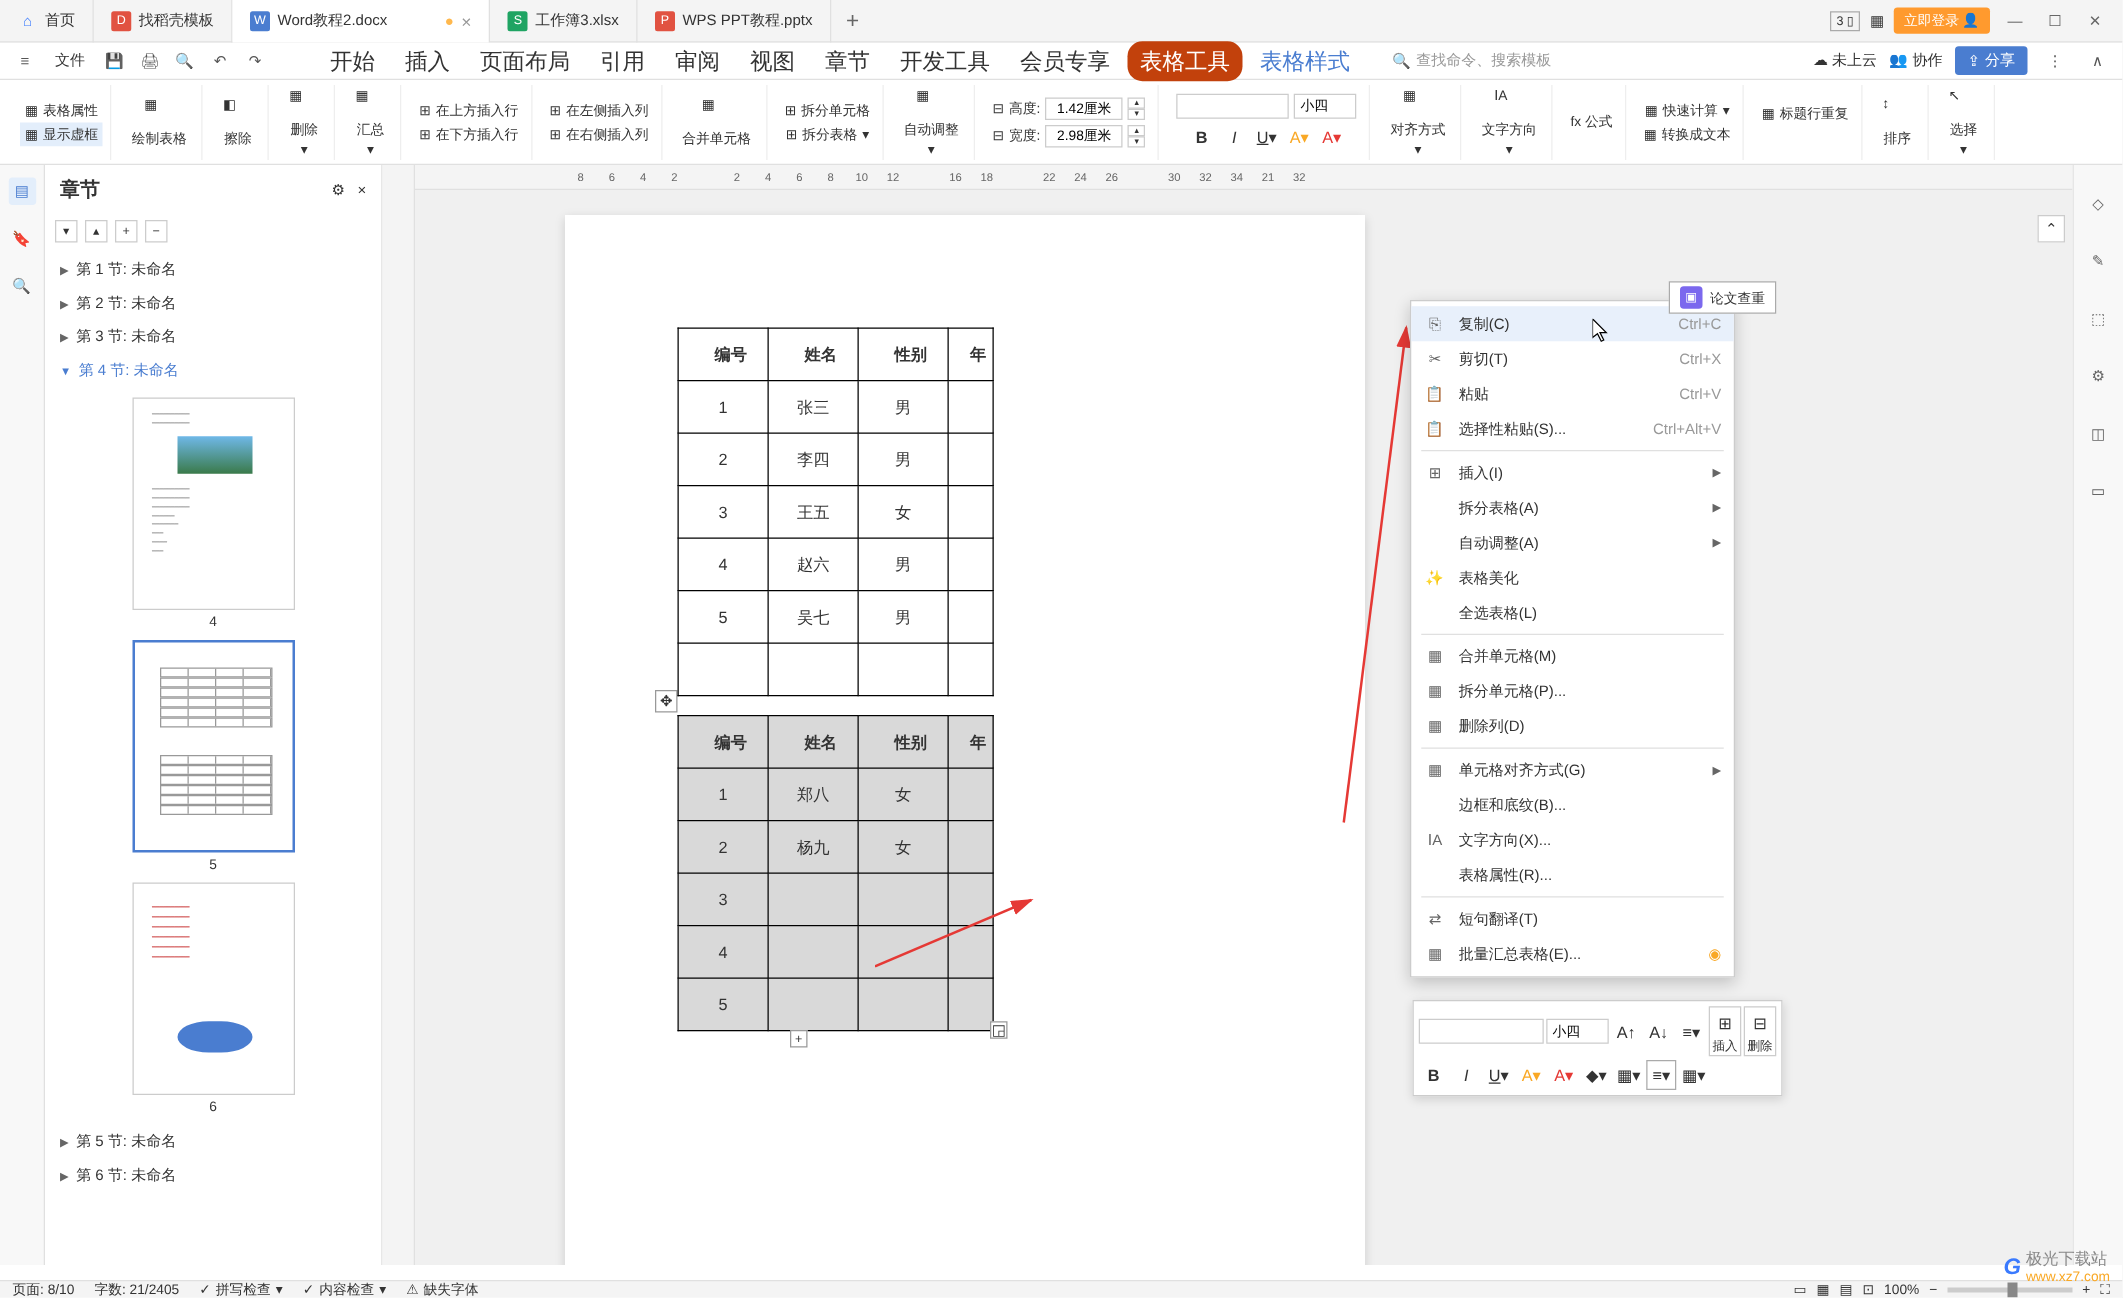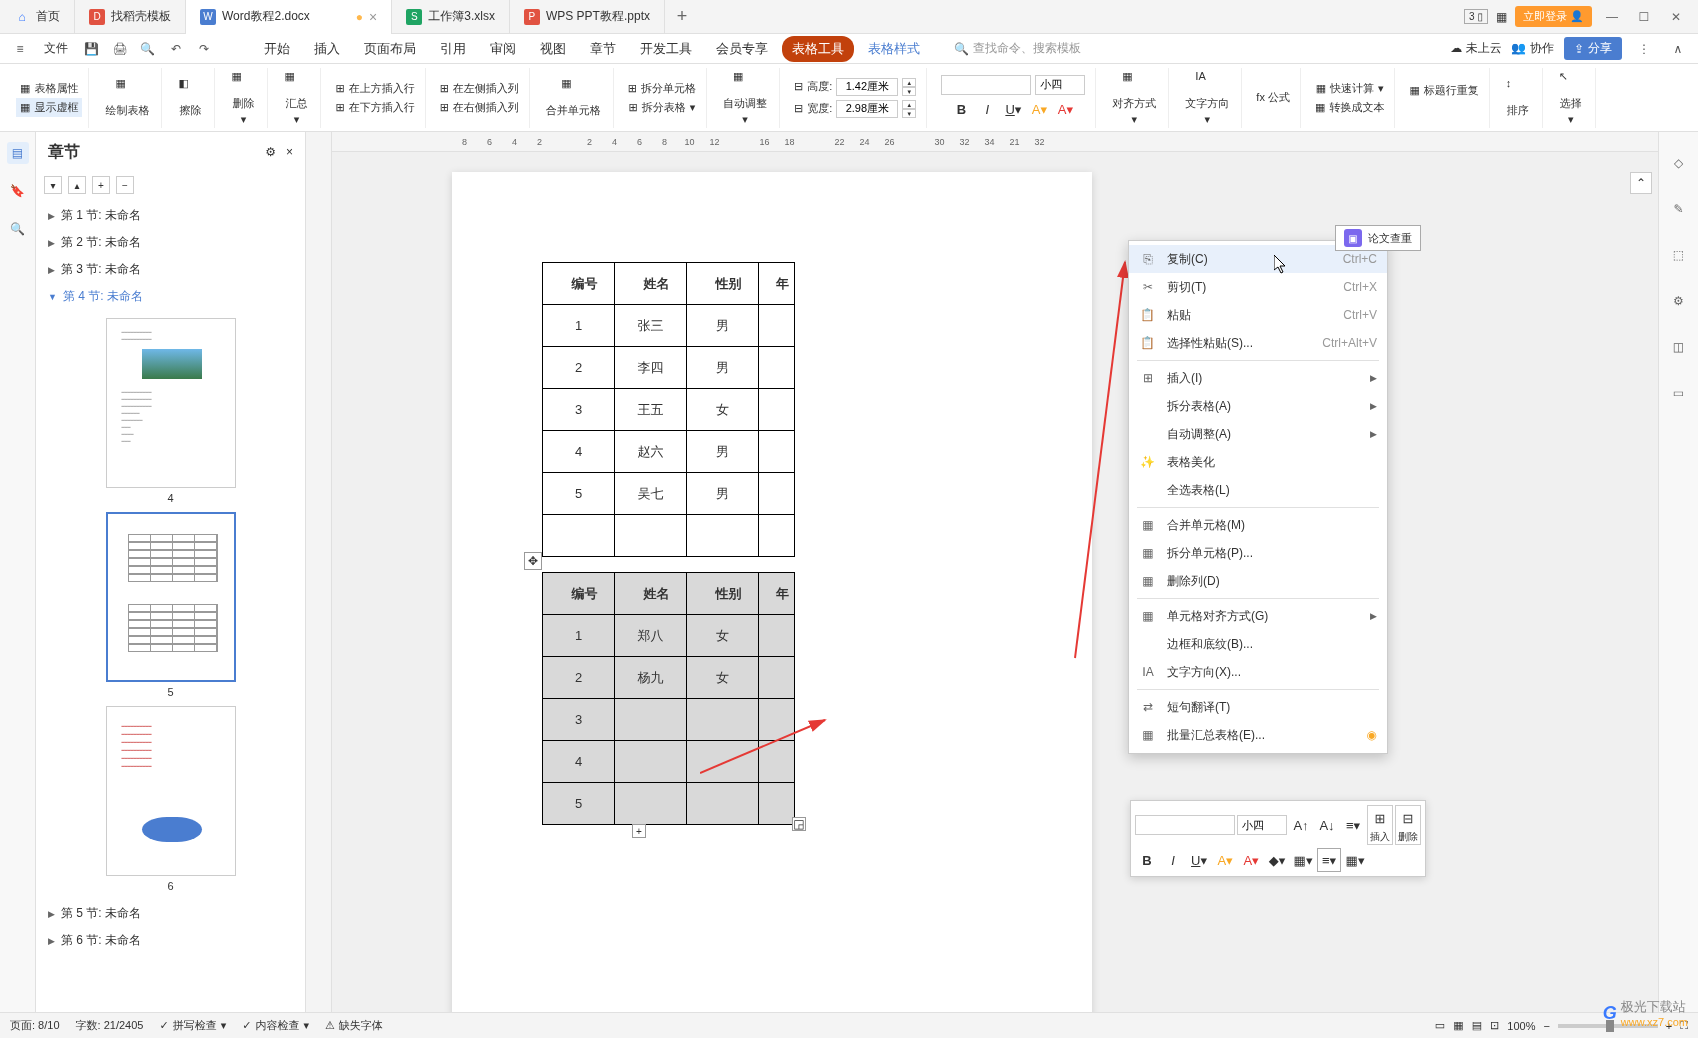--- a/index.html
+++ b/index.html
@@ -18,21 +18,21 @@
 .tab-icon.xls { background: #1fa463; color: #fff; border-radius: 2px; font-size: 10px; }
 .tab-icon.ppt { background: #e15241; color: #fff; border-radius: 2px; font-size: 10px; }
 .tab-right { margin-left: auto; display: flex; align-items: center; gap: 8px; padding-right: 10px; }
 .login-btn { background: #ff9a2e; color: #fff; padding: 3px 8px; border-radius: 3px; font-size: 11px; display: flex; align-items: center; gap: 3px; }
 .win-btn { width: 24px; height: 24px; display: flex; align-items: center; justify-content: center; color: #666; }
 
 
 .menu-bar { height: 30px; display: flex; align-items: center; padding: 0 8px; gap: 4px; border-bottom: 1px solid #e0e0e0; }
 .menu-icon { width: 24px; height: 24px; display: flex; align-items: center; justify-content: center; color: #555; cursor: pointer; }
 .menu-file { padding: 4px 8px; cursor: pointer; }
-.menu-tab { padding: 4px 10px; cursor: pointer; font-size: 13px; }
+.menu-tab { padding: 4px 10px; cursor: pointer; font-size: 18px; }
 .menu-tab.tool { background: #c2410c; color: #fff; border-radius: 12px; }
 .menu-tab.style { color: #4a7dd0; }
 .search-box { display: flex; align-items: center; gap: 4px; color: #999; margin-left: 20px; }
 .menu-right { margin-left: auto; display: flex; align-items: center; gap: 10px; }
 .share-btn { background: #4a7dd0; color: #fff; padding: 3px 10px; border-radius: 3px; display: flex; align-items: center; gap: 4px; font-size: 12px; }
 
 
 .ribbon { height: 68px; display: flex; align-items: center; padding: 0 10px; border-bottom: 1px solid #e0e0e0; gap: 4px; }
 .ribbon-group { display: flex; flex-direction: column; align-items: center; padding: 0 6px; border-right: 1px solid #eee; height: 60px; justify-content: center; }
 .ribbon-item { display: flex; align-items: center; gap: 4px; font-size: 11px; padding: 2px 4px; white-space: nowrap; }
@@ -104,21 +104,21 @@
 
 
 .callout { position: absolute; left: 1335px; top: 225px; background: #fff; border: 1px solid #aaa; padding: 3px 8px; font-size: 11px; display: flex; align-items: center; gap: 6px; z-index: 110; }
 .callout-icon { width: 18px; height: 18px; background: #7b68ee; border-radius: 3px; display: flex; align-items: center; justify-content: center; color: #fff; font-size: 10px; }
 
 
 .arrow1 { position: absolute; left: 700px; top: 715px; width: 130px; height: 60px; z-index: 50; pointer-events: none; }
 .arrow2 { position: absolute; left: 1070px; top: 260px; width: 60px; height: 400px; z-index: 50; pointer-events: none; }
 
 
-.status-bar { height: 26px; background: #f4f4f4; border-top: 1px solid #e0e0e0; display: flex; align-items: center; padding: 0 10px; gap: 16px; font-size: 11px; position: absolute; bottom: 0; left: 0; right: 0; }
+.status-bar { height: 14px; background: #f4f4f4; border-top: 1px solid #e0e0e0; display: flex; align-items: center; padding: 0 10px; gap: 16px; font-size: 11px; position: absolute; bottom: 0; left: 0; right: 0; }
 .status-item { display: flex; align-items: center; gap: 4px; }
 .status-right { margin-left: auto; display: flex; align-items: center; gap: 8px; }
 .zoom-slider { width: 100px; height: 4px; background: #ccc; position: relative; }
 .zoom-handle { position: absolute; width: 8px; height: 12px; background: #888; top: -4px; left: 48px; }
 
 
 .watermark { position: absolute; right: 10px; bottom: 10px; font-size: 13px; color: #888; display: flex; align-items: center; gap: 4px; z-index: 200; }
 .wm-logo { color: #3a7afe; font-size: 18px; font-style: italic; font-weight: bold; }
 .wm-url { color: #f9a825; font-size: 11px; }
 
@@ -657,20 +657,24 @@
       <span class="ctx-sub">▶</span>
     </div>
   <div class="ctx-item">
       <span class="ctx-icon"></span>
       <span class="ctx-label">边框和底纹(B)...</span>
     </div>
   <div class="ctx-item">
       <span class="ctx-icon">ⅠA</span>
       <span class="ctx-label">文字方向(X)...</span>
     </div>
+  <div class="ctx-item">
+      <span class="ctx-icon"></span>
+      <span class="ctx-label">表格属性(R)...</span>
+    </div>
   <div class="ctx-sep"></div>
   <div class="ctx-item">
       <span class="ctx-icon">⇄</span>
       <span class="ctx-label">短句翻译(T)</span>
     </div>
   <div class="ctx-item">
       <span class="ctx-icon">▦</span>
       <span class="ctx-label">批量汇总表格(E)...</span>
       <span style="color:#f9a825">◉</span>
     </div>

